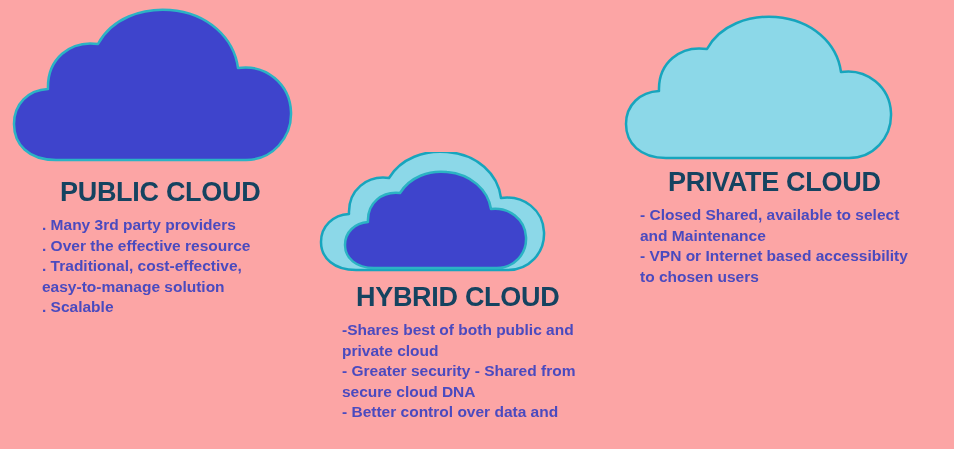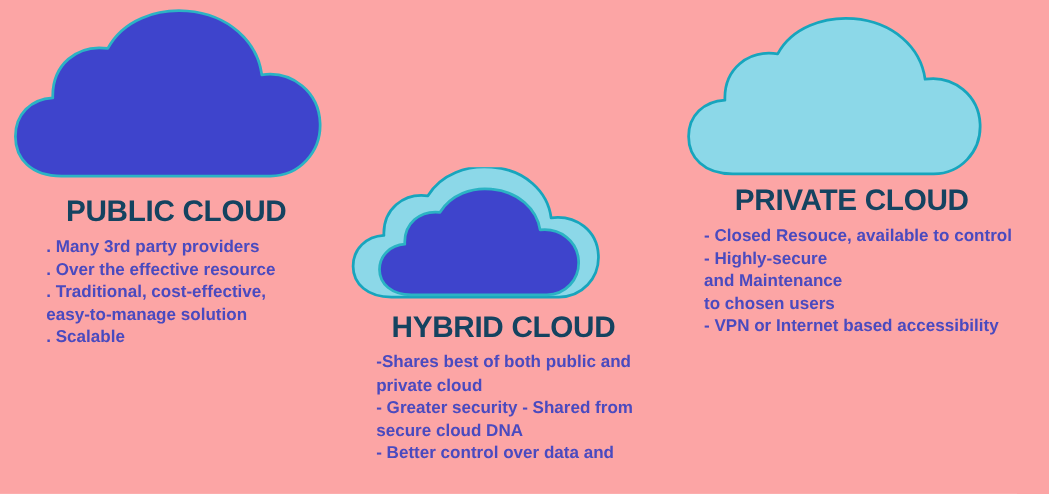--- a/index.html
+++ b/index.html
@@ -153,21 +153,20 @@
              C 102 11, 131 1, 158 3
              C 194 6, 219 29, 223 58
              C 249 54, 272 73, 273 99
              C 274 124, 255 144, 231 144
              Z" fill="#8cd8e8" stroke="#17a5bd" stroke-width="2.5" stroke-linejoin="round"></path>
   </svg>
 
   <div class="panel" id="panel-private">
     <h2 class="panel-title">PRIVATE CLOUD</h2>
     <ul class="panel-list">
-      <li>- Closed Resouce, available to control</li>
-      <li>- Highly-secure</li>
+      <li>- Closed Shared, available to select</li>
       <li>and Maintenance</li>
+      <li>- VPN or Internet based accessibility</li>
       <li>to chosen users</li>
-      <li>- VPN or Internet based accessibility</li>
     </ul>
   </div>
 
 </div>
 
 </body></html>

